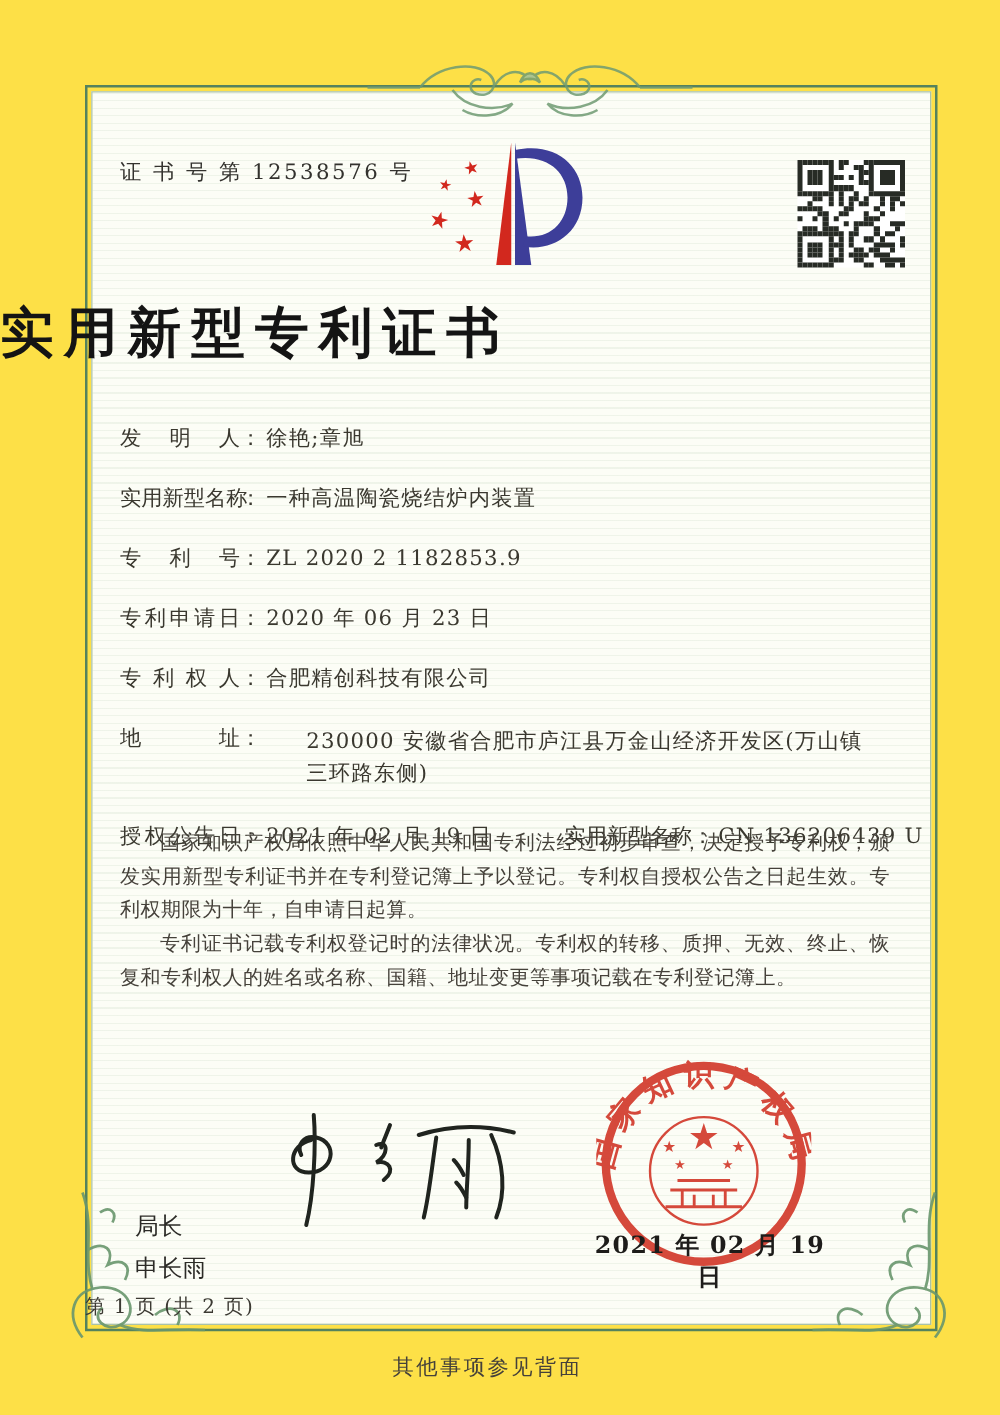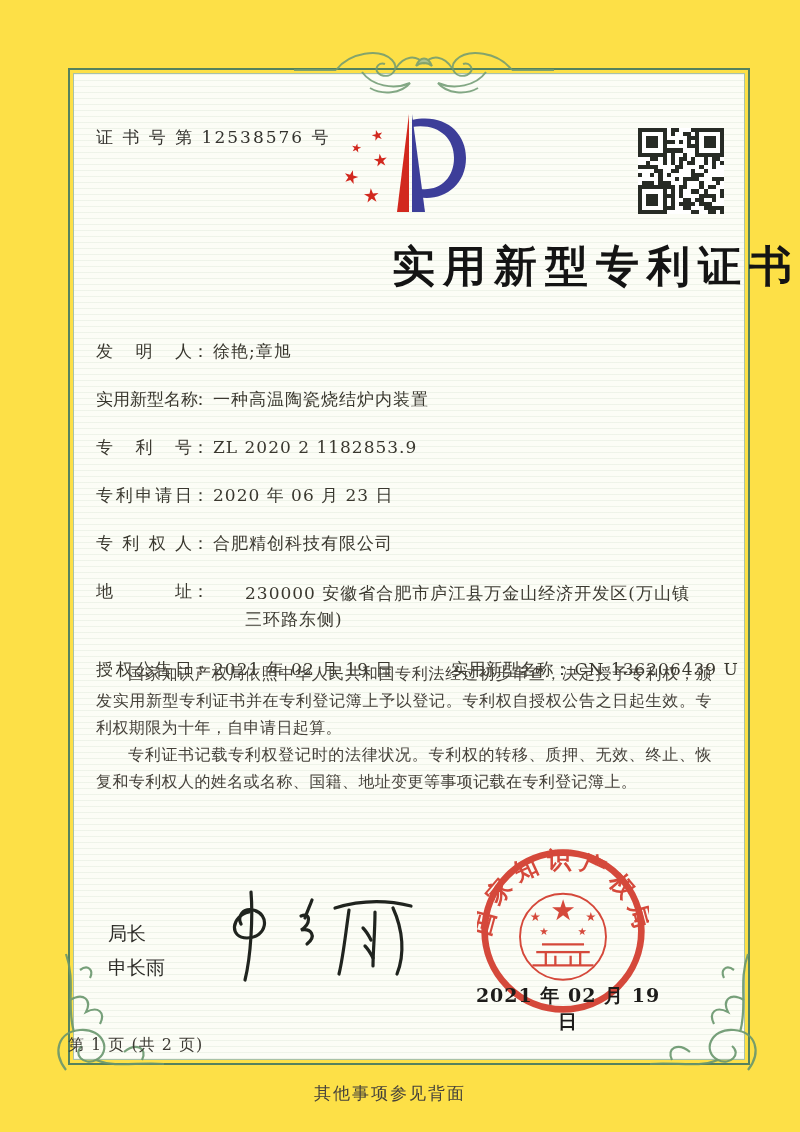--- a/index.html
+++ b/index.html
@@ -14,37 +14,37 @@
            #fcfdf6;}
   .orn{position:absolute;pointer-events:none;}
   
   .cert-no{position:absolute;left:96px;top:126px;font-size:17px;letter-spacing:2px;color:#33322e;}
   .logo{position:absolute;left:343px;top:110px;width:130px;height:118px;}
   .logo .star{position:absolute;color:#d2281e;line-height:1;font-family:"DejaVu Sans",sans-serif;}
   .qr{position:absolute;left:638px;top:128px;width:86px;height:86px;background:#fff;
       display:grid;grid-template-columns:repeat(21,1fr);grid-template-rows:repeat(21,1fr);}
   .qr-cell{background:transparent;}
   .qr-cell.on{background:#272b25;}
-  .title{position:absolute;left:0;top:238px;width:100%;text-align:right;
+  .title{position:absolute;left:0;top:238px;width:100%;text-align:left;
          font-size:43px;font-weight:700;letter-spacing:8px;color:#141414;}
   
   .fields{position:absolute;left:96px;top:340px;width:620px;font-size:17px;color:#3a382f;}
   .f-row{margin-bottom:26px;line-height:22px;white-space:nowrap;}
   .f-label{display:inline-block;width:96px;text-align:justify;text-align-last:justify;vertical-align:top;}
   .f-colon{display:inline-block;vertical-align:top;}
   .f-value{display:inline-block;padding-left:4px;vertical-align:top;letter-spacing:1px;}
   .f-row.wrap{white-space:normal;}
   .f-row.wrap .f-value{max-width:462px;line-height:26px;margin-left:32px;}
   .f-gap{display:inline-block;width:58px;}
   
   .paras{position:absolute;left:96px;top:660px;width:616px;font-size:16px;line-height:27px;
          color:#45413a;text-align:justify;letter-spacing:0.4px;}
   .paras p{margin:0;text-indent:2em;}
   
-  .signer{position:absolute;left:108px;top:916px;font-size:19px;color:#2c2b27;line-height:34px;}
+  .signer{position:absolute;left:108px;top:964px;font-size:19px;color:#2c2b27;line-height:34px;}
   .signature{position:absolute;left:215px;top:882px;width:210px;height:105px;}
   .sr-only{position:absolute;width:1px;height:1px;overflow:hidden;clip:rect(0 0 0 0);}
   .seal{position:absolute;left:477px;top:845px;width:172px;height:172px;opacity:0.92;}
   .seal-date{position:absolute;left:468px;top:983px;width:200px;text-align:center;
              font-size:19px;font-weight:600;color:#1d1c1a;letter-spacing:1px;}
   
   .page-info{position:absolute;left:68px;top:1035px;width:640px;
              font-size:16px;color:#3c3a33;letter-spacing:1px;}
   .back-note{position:absolute;left:0;top:1082px;width:780px;text-align:center;
              font-size:17px;color:#45413a;letter-spacing:2px;}

